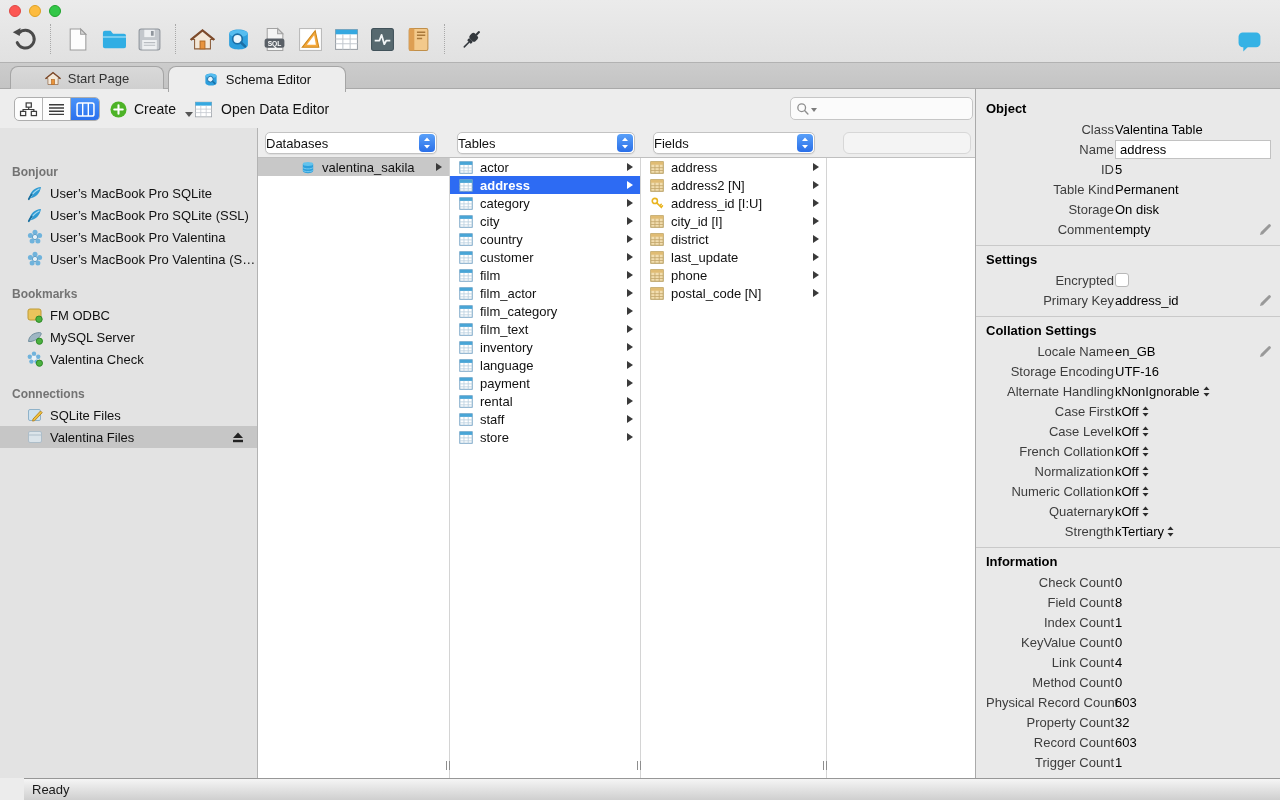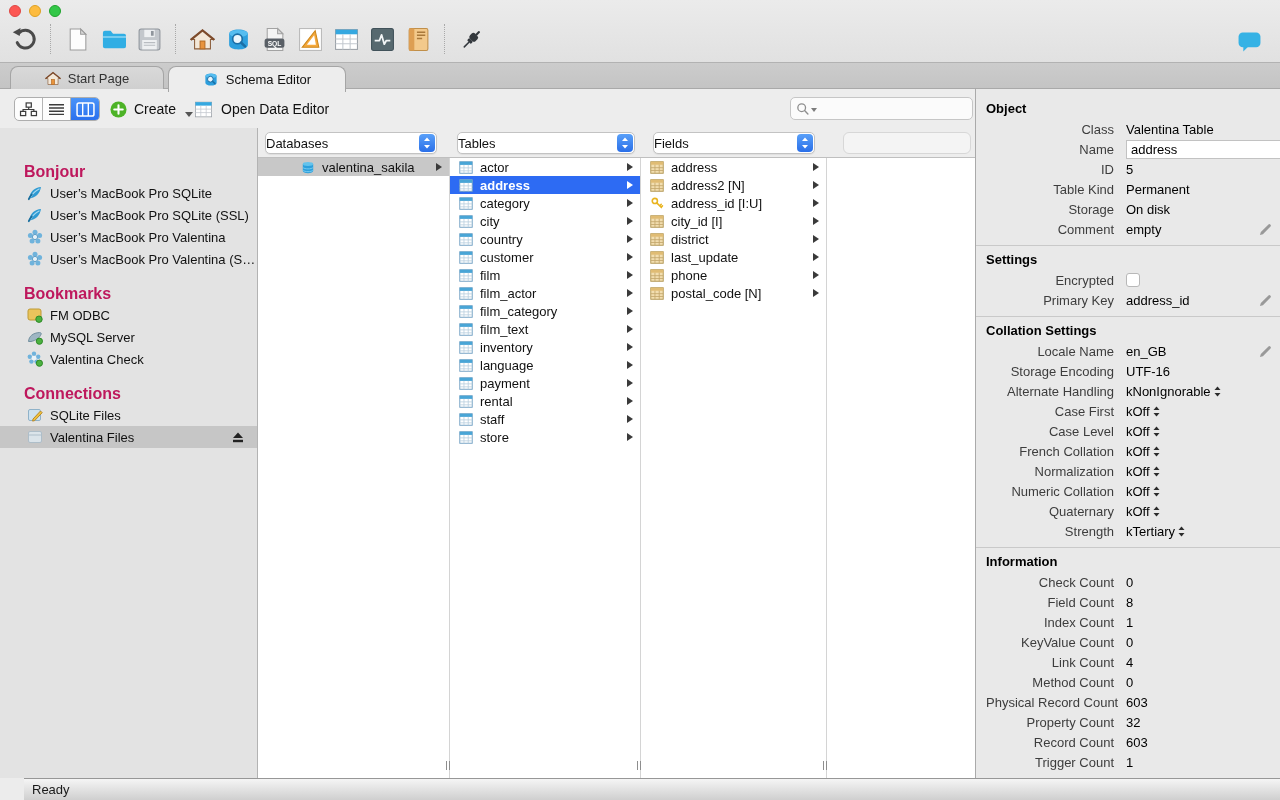--- a/index.html
+++ b/index.html
@@ -51,21 +51,21 @@
   background:#fbfbfb; border:1px solid #c6c6c6; border-radius:5px;
   display:flex; align-items:center; padding:0 5px; gap:1px; }
 .searchbox .icon svg { width:14px; height:14px; }
 .searchbox .scaret { width:0; height:0; border-left:3px solid transparent; border-right:3px solid transparent; border-top:4px solid #7c7c7c; margin-top:2px; }
 .searchbox input { flex:1; border:none; outline:none; background:transparent; font-size:13px; min-width:0; font-family:inherit; }
 
 
 .sidebar { position:absolute; top:128px; left:0; width:258px; height:650px;
   background:#e3e3e3; border-right:1px solid #b3b3b3; padding-top:34px; overflow:hidden; }
 .sb-sec { margin-bottom:14px; }
-.sb-title { height:20px; line-height:20px; padding-left:24px; font-size:16px; font-weight:bold; color:#be185d; }
+.sb-title { height:20px; line-height:20px; padding-left:12px; font-size:12px; font-weight:bold; color:#737373; }
 .sb-item { height:22px; display:flex; align-items:center; padding-left:27px; gap:7px; white-space:nowrap; }
 .sb-item.selected { background:#c6c6c6; }
 .sb-item .icon svg { width:16px; height:16px; }
 .sb-item .eject { margin-left:auto; margin-right:13px; }
 .sb-item .eject svg { width:12px; height:11px; }
 
 
 .colstrip { position:absolute; top:128px; left:258px; width:717px; height:30px;
   background:#ededed; border-bottom:1px solid #bfbfbf; }
 .popup { position:absolute; top:4px; height:22px; background:#fff; border:1px solid #c3c3c3; border-radius:5px;
@@ -94,21 +94,21 @@
 .grip { position:absolute; bottom:8px; width:4px; height:9px; border-left:1px solid #8e8e8e; border-right:1px solid #8e8e8e; }
 .grip1 { left:188px; } .grip2 { left:379px; } .grip3 { left:565px; }
 
 
 .inspector { position:absolute; top:89px; left:975px; width:305px; height:689px;
   background:#e9e9e9; border-left:1px solid #aaa; padding-top:6px; overflow:hidden; }
 .insp-sec { padding:4px 0 6px; }
 .insp-sec + .insp-sec { border-top:1px solid #c9c9c9; }
 .insp-title { height:20px; line-height:20px; padding-left:10px; font-weight:bold; color:#000; }
 .irow { height:20px; display:flex; align-items:center; position:relative; padding-left:10px; padding-right:26px; }
-.ilabel { width:128px; flex:none; text-align:right; margin-right:12px; color:#3d3d3d; white-space:nowrap; }
+.ilabel { width:128px; flex:none; text-align:right; margin-right:1px; color:#3d3d3d; white-space:nowrap; }
 .ival { color:#000; white-space:nowrap; }
 .irow input { width:156px; height:19px; border:1px solid #c2c2c2; background:#fff; font-size:13px;
   padding:0 4px; font-family:inherit; outline:none; }
 .pencil { position:absolute; right:8px; top:4px; }
 .pencil svg { width:13px; height:13px; }
 .checkbox { width:14px; height:14px; background:#fff; border:1px solid #b8b8b8; border-radius:3px; }
 .updown { margin-left:3px; display:inline-flex; }
 .updown svg { width:7px; height:11px; }
 
 

